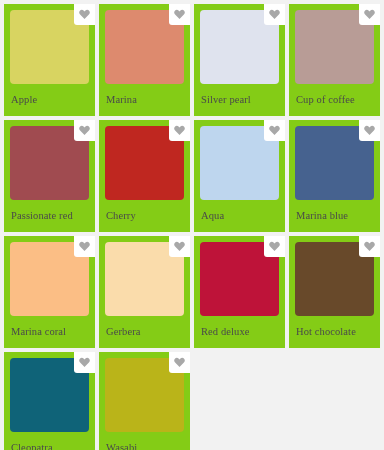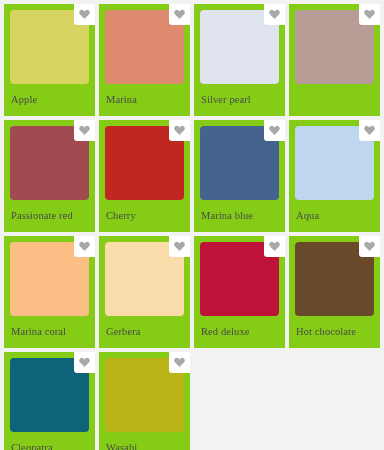--- a/index.html
+++ b/index.html
@@ -110,20 +110,21 @@
       <div class="swatch-label">Silver pearl</div>
     </div>
     <div class="swatch-card">
       <div class="swatch-color" style="background: rgb(184, 156, 150);">
         <div class="fav-badge">
           <svg viewBox="0 0 16 16">
             <path d="M8 14.5 L1.6 8.1 C-0.2 6.3 -0.2 3.6 1.6 2.1 C3.2 0.7 5.6 1.0 7.0 2.6 L8 3.8 L9.0 2.6 C10.4 1.0 12.8 0.7 14.4 2.1 C16.2 3.6 16.2 6.3 14.4 8.1 Z"></path>
           </svg>
         </div>
       </div>
+      <div class="swatch-label">Cup of coffee</div>
     </div>
     <div class="swatch-card">
       <div class="swatch-color" style="background: rgb(160, 75, 80);">
         <div class="fav-badge">
           <svg viewBox="0 0 16 16">
             <path d="M8 14.5 L1.6 8.1 C-0.2 6.3 -0.2 3.6 1.6 2.1 C3.2 0.7 5.6 1.0 7.0 2.6 L8 3.8 L9.0 2.6 C10.4 1.0 12.8 0.7 14.4 2.1 C16.2 3.6 16.2 6.3 14.4 8.1 Z"></path>
           </svg>
         </div>
       </div>
       <div class="swatch-label">Passionate red</div>
@@ -132,40 +133,40 @@
       <div class="swatch-color" style="background: rgb(191, 39, 32);">
         <div class="fav-badge">
           <svg viewBox="0 0 16 16">
             <path d="M8 14.5 L1.6 8.1 C-0.2 6.3 -0.2 3.6 1.6 2.1 C3.2 0.7 5.6 1.0 7.0 2.6 L8 3.8 L9.0 2.6 C10.4 1.0 12.8 0.7 14.4 2.1 C16.2 3.6 16.2 6.3 14.4 8.1 Z"></path>
           </svg>
         </div>
       </div>
       <div class="swatch-label">Cherry</div>
     </div>
     <div class="swatch-card">
+      <div class="swatch-color" style="background: rgb(190, 214, 238);">
+        <div class="fav-badge">
+          <svg viewBox="0 0 16 16">
+            <path d="M8 14.5 L1.6 8.1 C-0.2 6.3 -0.2 3.6 1.6 2.1 C3.2 0.7 5.6 1.0 7.0 2.6 L8 3.8 L9.0 2.6 C10.4 1.0 12.8 0.7 14.4 2.1 C16.2 3.6 16.2 6.3 14.4 8.1 Z"></path>
+          </svg>
+        </div>
+      </div>
+      <div class="swatch-label">Aqua</div>
+    </div>
+    <div class="swatch-card">
       <div class="swatch-color" style="background: rgb(70, 98, 143);">
         <div class="fav-badge">
           <svg viewBox="0 0 16 16">
             <path d="M8 14.5 L1.6 8.1 C-0.2 6.3 -0.2 3.6 1.6 2.1 C3.2 0.7 5.6 1.0 7.0 2.6 L8 3.8 L9.0 2.6 C10.4 1.0 12.8 0.7 14.4 2.1 C16.2 3.6 16.2 6.3 14.4 8.1 Z"></path>
           </svg>
         </div>
       </div>
       <div class="swatch-label">Marina blue</div>
     </div>
     <div class="swatch-card">
-      <div class="swatch-color" style="background: rgb(190, 214, 238);">
-        <div class="fav-badge">
-          <svg viewBox="0 0 16 16">
-            <path d="M8 14.5 L1.6 8.1 C-0.2 6.3 -0.2 3.6 1.6 2.1 C3.2 0.7 5.6 1.0 7.0 2.6 L8 3.8 L9.0 2.6 C10.4 1.0 12.8 0.7 14.4 2.1 C16.2 3.6 16.2 6.3 14.4 8.1 Z"></path>
-          </svg>
-        </div>
-      </div>
-      <div class="swatch-label">Aqua</div>
-    </div>
-    <div class="swatch-card">
       <div class="swatch-color" style="background: rgb(251, 190, 133);">
         <div class="fav-badge">
           <svg viewBox="0 0 16 16">
             <path d="M8 14.5 L1.6 8.1 C-0.2 6.3 -0.2 3.6 1.6 2.1 C3.2 0.7 5.6 1.0 7.0 2.6 L8 3.8 L9.0 2.6 C10.4 1.0 12.8 0.7 14.4 2.1 C16.2 3.6 16.2 6.3 14.4 8.1 Z"></path>
           </svg>
         </div>
       </div>
       <div class="swatch-label">Marina coral</div>
     </div>
     <div class="swatch-card">

